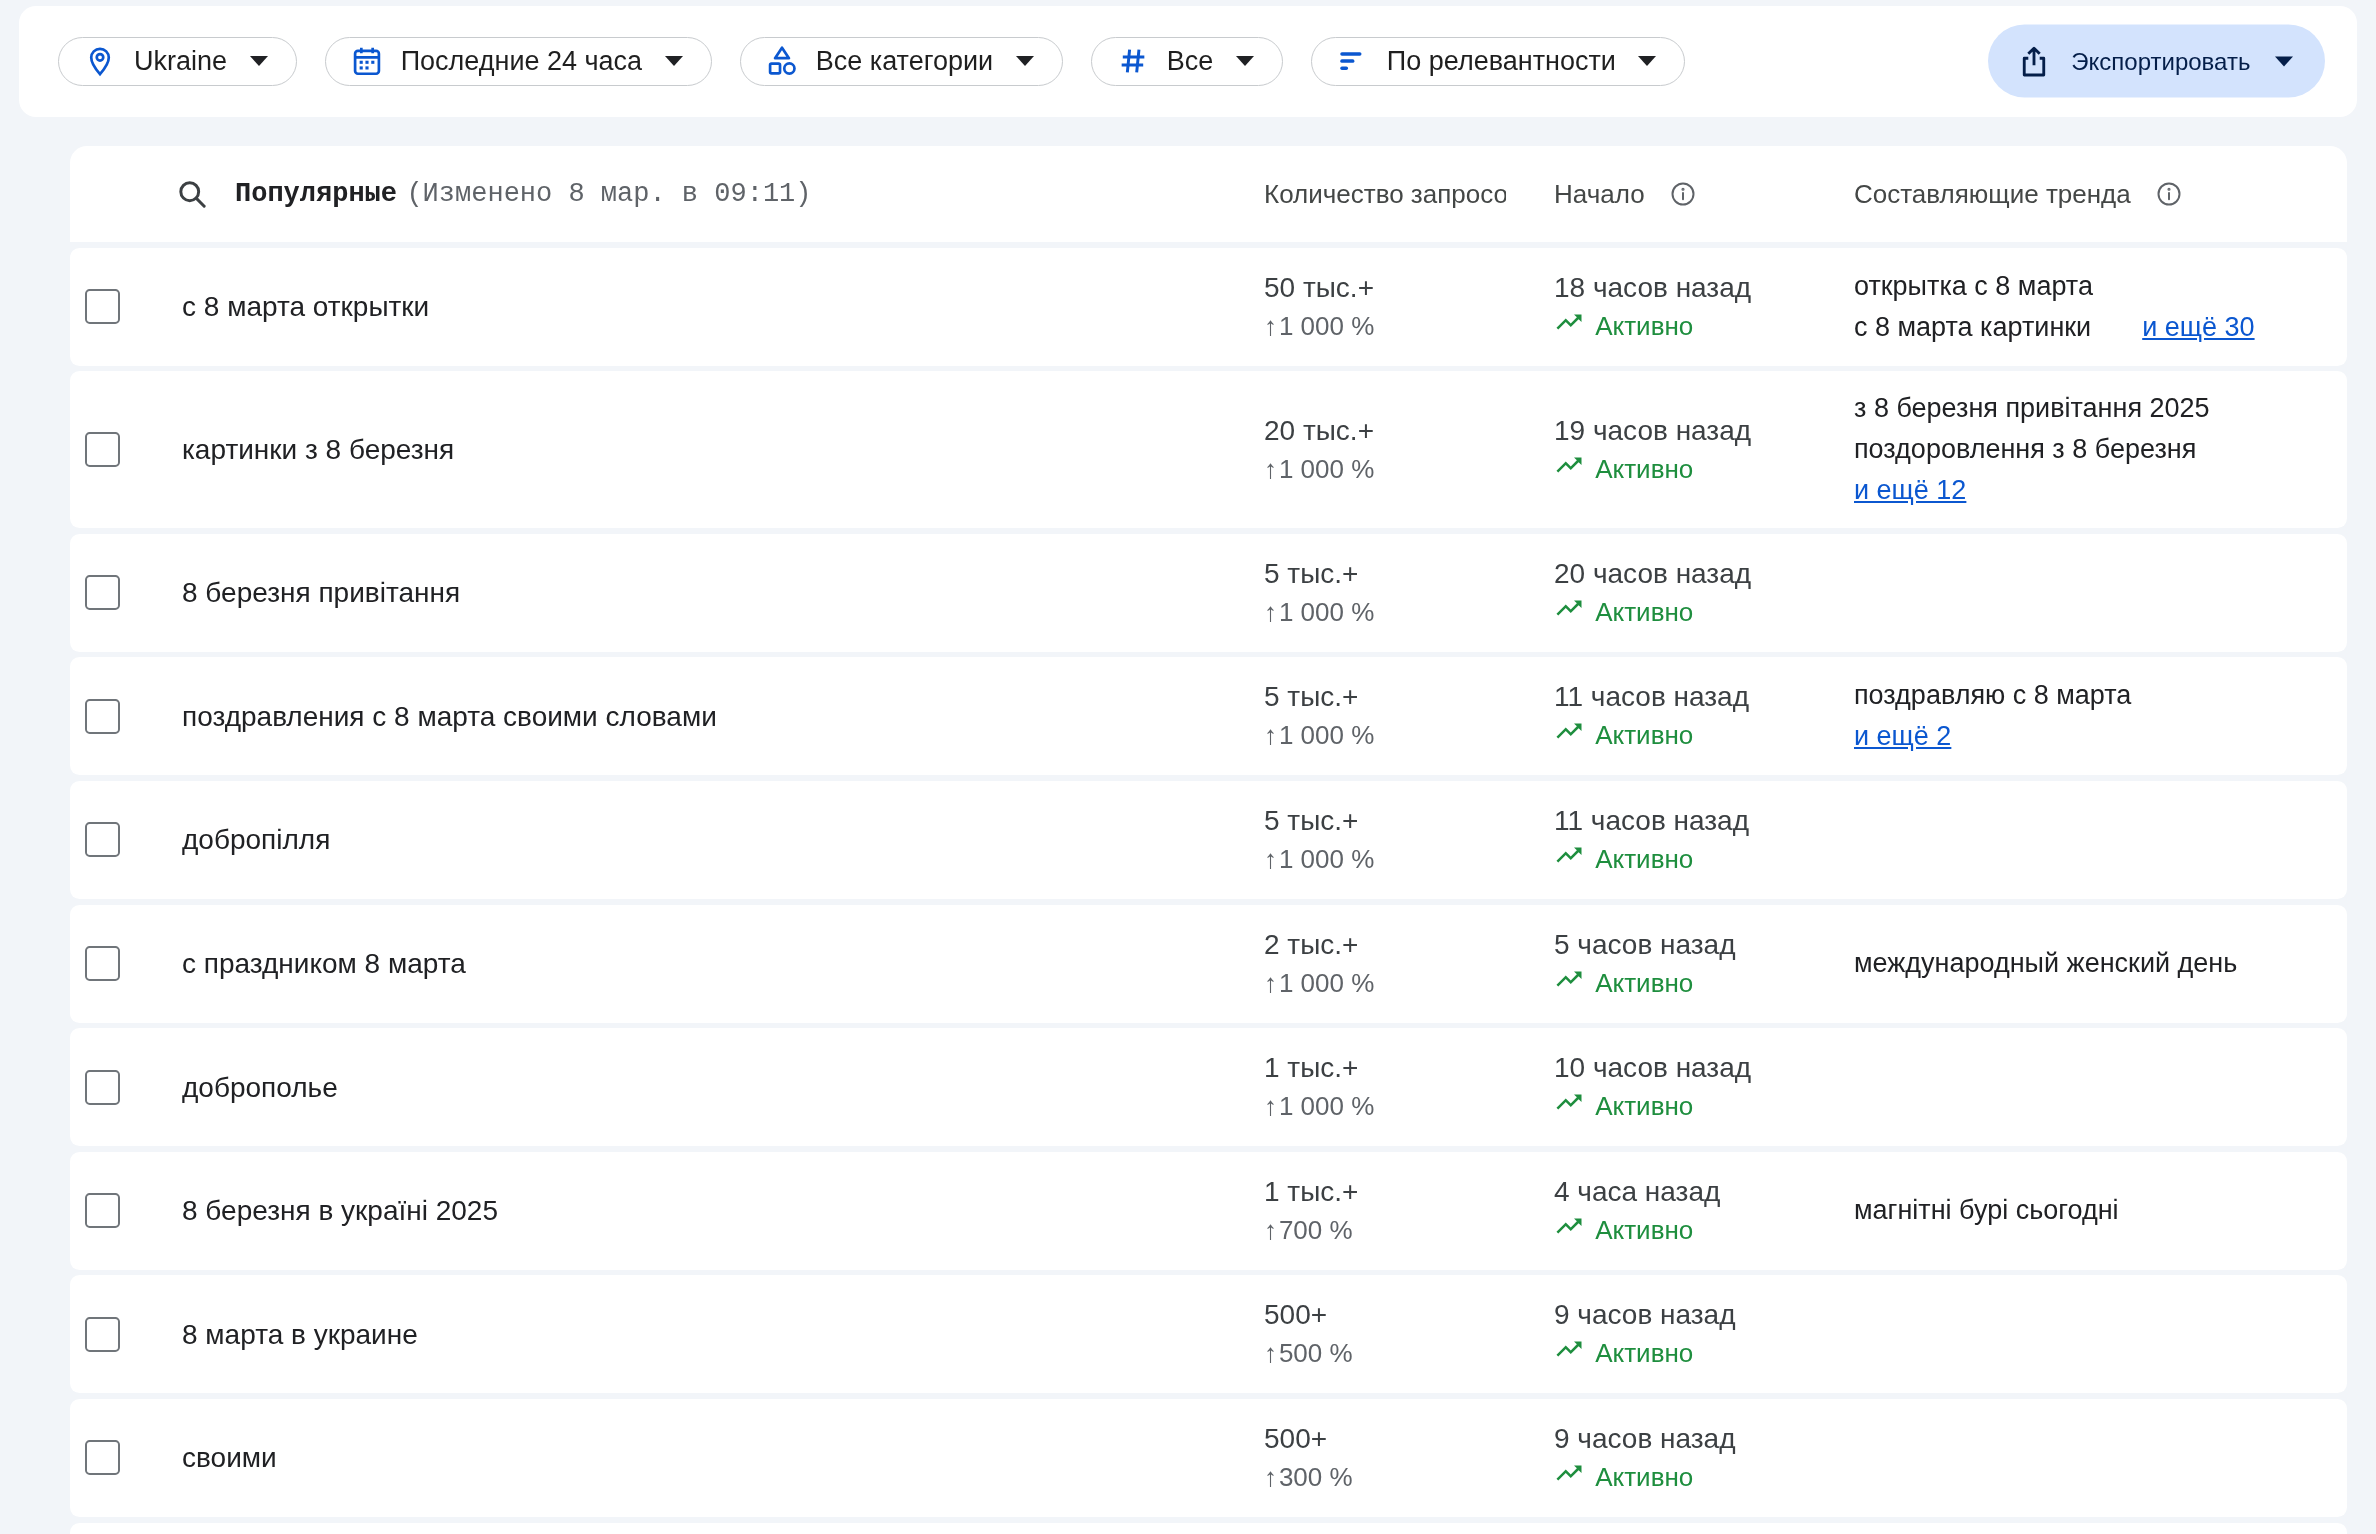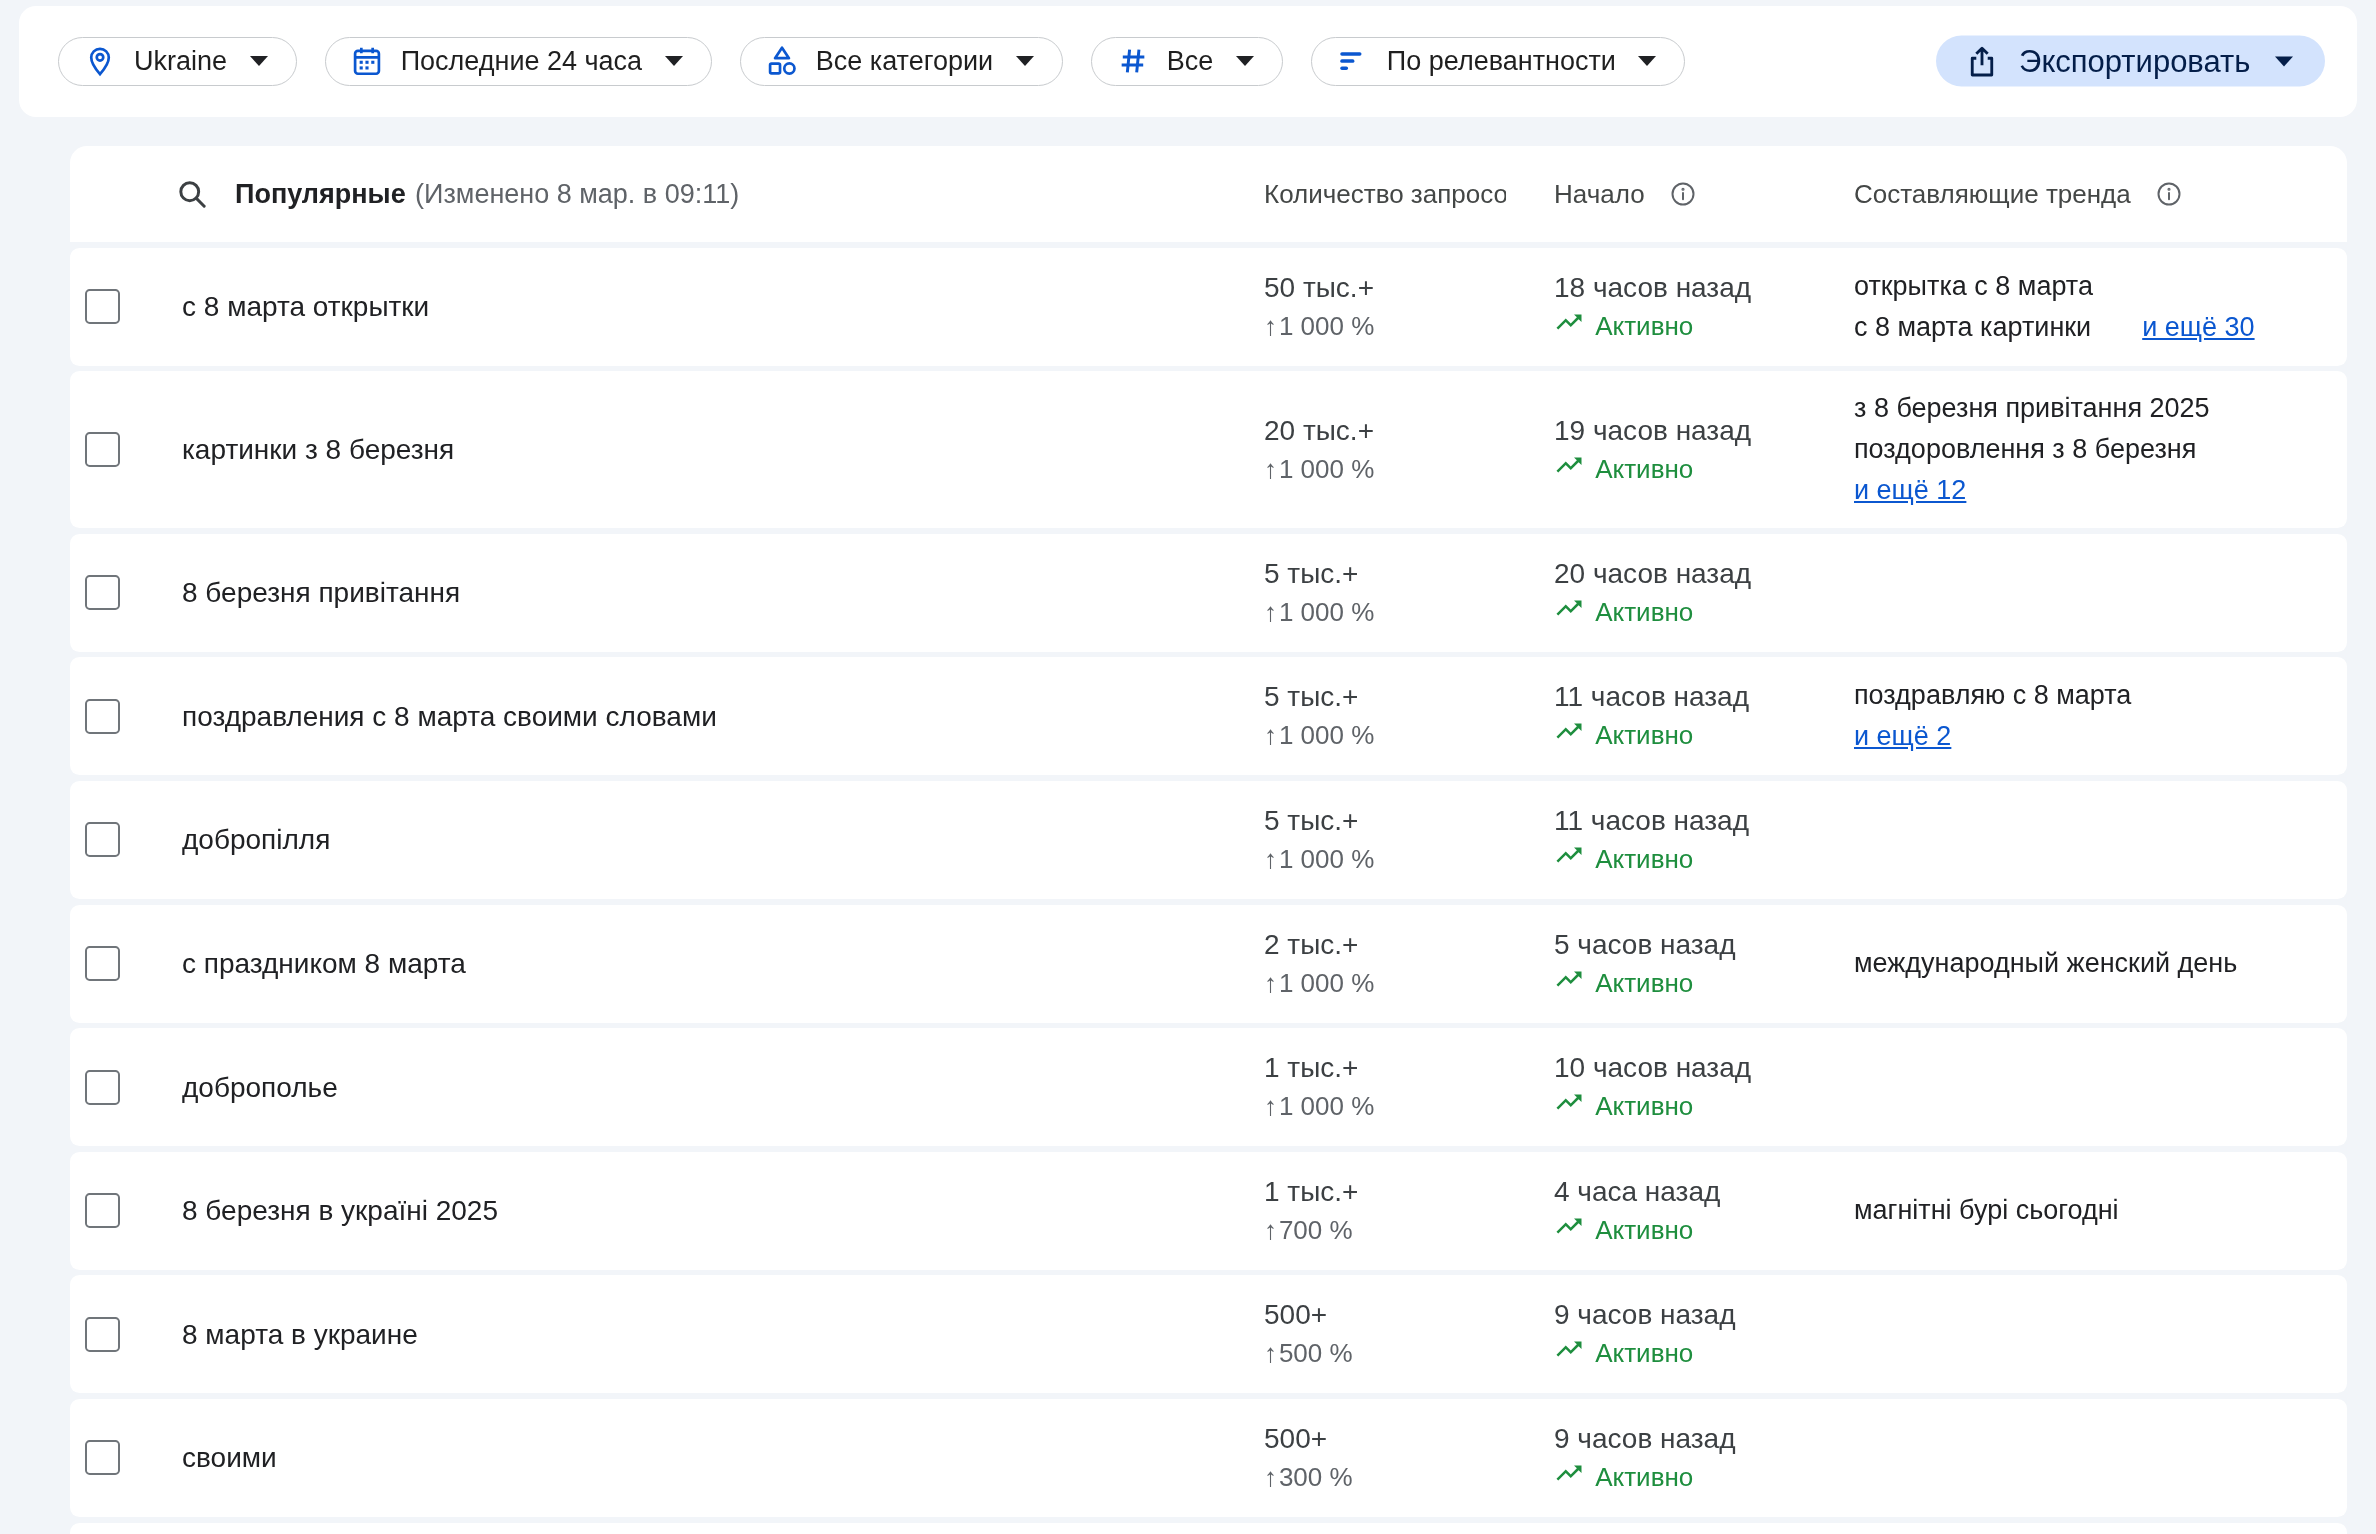--- a/index.html
+++ b/index.html
@@ -27,40 +27,40 @@
   .chip .cicon { width:34px; height:34px; color:#0b57d0; display:inline-flex; }
   .chip .cicon svg { width:100%; height:100%; }
   .caret {
     width:0; height:0; margin-left:5.6px;
     border-left:9.4px solid transparent; border-right:9.4px solid transparent;
     border-top:10.3px solid #202124;
   }
   .export-btn {
     position:absolute; right:32px; top:50%; transform:translateY(-50%);
     display:flex; align-items:center; gap:19px;
-    height:51px; padding:0 32px 0 28px; border:none; cursor:pointer;
+    height:73px; padding:0 32px 0 28px; border:none; cursor:pointer;
     background:#d3e3fd; color:#041e49; border-radius:37px;
-    font-family:inherit; font-size:31px; font-weight:500; white-space:nowrap;
+    font-family:inherit; font-size:24px; font-weight:500; white-space:nowrap;
   }
   .export-btn .cicon { width:36px; height:36px; display:inline-flex; }
   .export-btn .cicon svg { width:100%; height:100%; }
   .export-btn .caret { border-top-color:#041e49; }
 
   
   .tablewrap { position:absolute; left:70px; top:146px; width:2277px; }
   .grid-row {
     display:grid;
     grid-template-columns:112px 1082px 290px 300px 1fr;
     align-items:stretch;
   }
   .thead {
     background:#fff; border-radius:17px 17px 0 0; height:96px; margin-bottom:5.6px;
   }
   .thead .titlecell {
-    grid-column:1 / 3; display:flex; align-items:center; padding-left:105px; gap:26px;
+    grid-column:1 / 3; display:flex; align-items:center; padding-left:105px; gap:26px;font-family:Liberation Mono, monospace;
   }
   .search-ic { width:34px; height:34px; color:#3c4043; display:inline-flex; cursor:pointer; }
   .search-ic svg { width:100%; height:100%; }
   .t-title { font-size:27px; font-weight:700; color:#202124; white-space:nowrap; }
   .t-sub { font-size:27px; color:#5f6368; margin-left:9.4px; white-space:nowrap; }
   .colhead {
     display:flex; align-items:center; gap:24px;
     font-size:26px; font-weight:500; color:#444746; white-space:nowrap; overflow:hidden;
   }
   .colhead .clip { overflow:hidden; white-space:nowrap; max-width:242px; }

